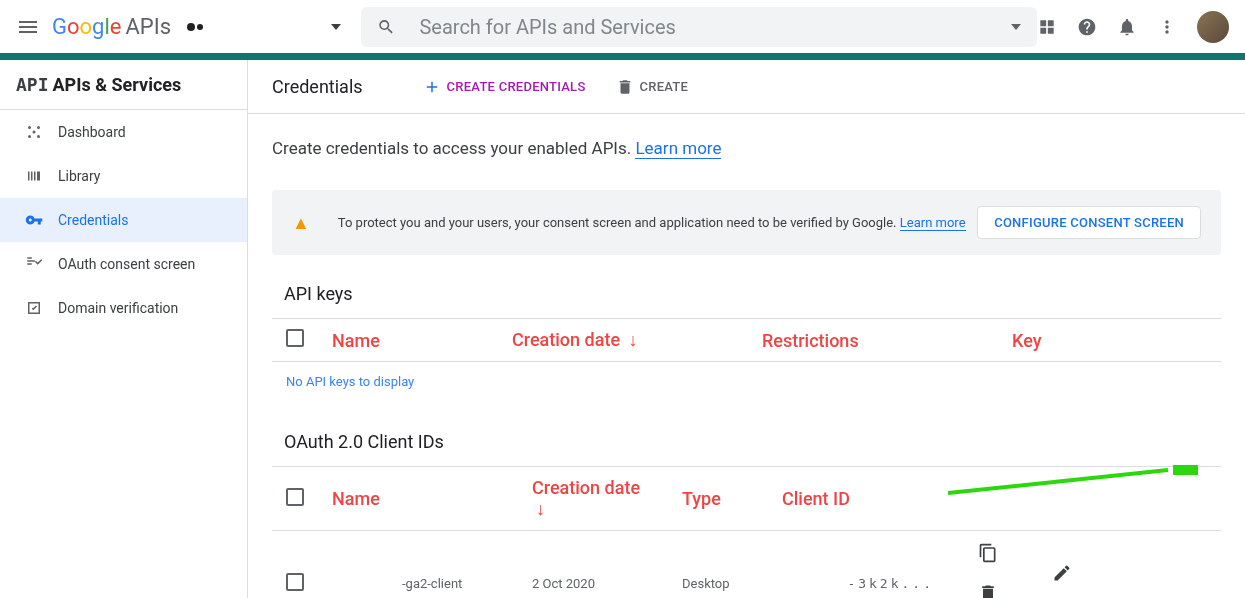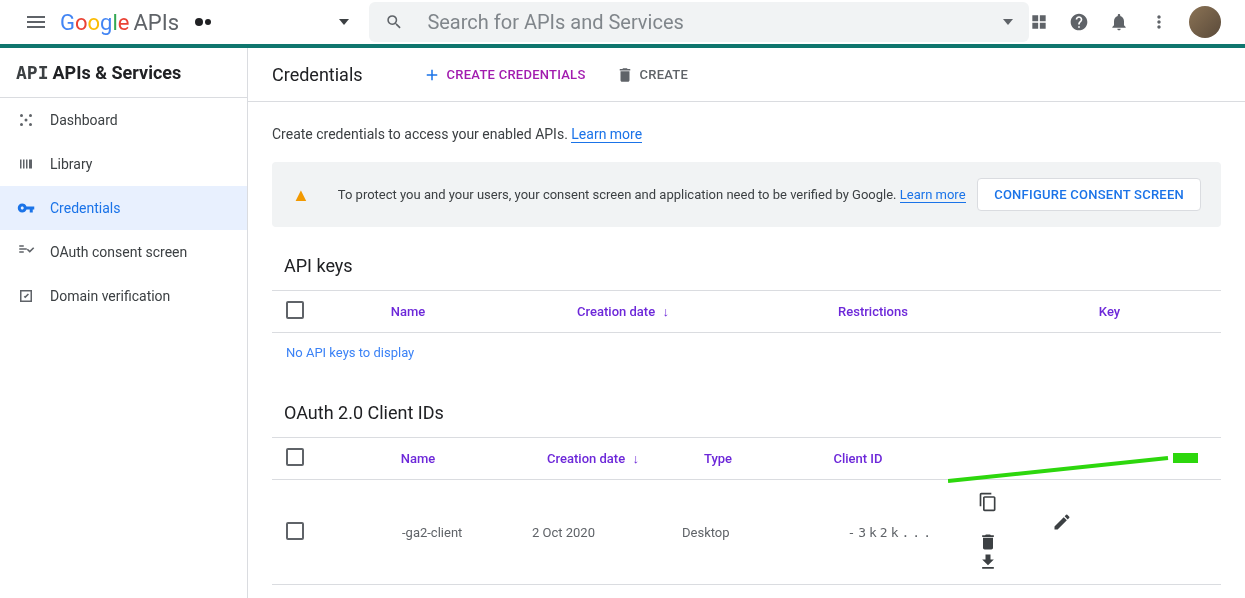--- a/index.html
+++ b/index.html
@@ -1,18 +1,18 @@
 <!DOCTYPE html>
 <html><head>
   <meta charset="utf-8">
   <style>
     * { margin: 0; padding: 0; box-sizing: border-box; font-family: Roboto, Arial, sans-serif; }
     body { background: #fff; color: #3c4043; font-size: 14px; width: 1245px; }
     
-    .topbar { height: 48px; display: flex; align-items: center; padding: 0 24px; border-bottom: 4px solid #0f766e; }
+    .topbar { height: 60px; display: flex; align-items: center; padding: 0 16px; border-bottom: 7px solid #0f766e; }
     .menu-icon { width: 24px; height: 24px; cursor: pointer; fill: #5f6368; margin-right: 12px; }
     .logo { display: flex; align-items: center; margin-right: 16px; }
     .logo-google { font-size: 22px; font-weight: 400; }
     .logo-apis { font-size: 22px; color: #5f6368; margin-left: 4px; }
     .project-selector { display: flex; align-items: center; cursor: pointer; margin-right: 20px; }
     .project-dots { display: flex; gap: 2px; margin-right: 8px; }
     .dot { width: 8px; height: 8px; border-radius: 50%; background: #202124; }
     .caret-down { width: 0; height: 0; border-left: 5px solid transparent; border-right: 5px solid transparent; border-top: 6px solid #3c4043; margin-left: 120px; }
     .search-box { flex: 1; display: flex; align-items: center; background: #f1f3f4; border-radius: 6px; height: 40px; padding: 0 16px; max-width: 680px; }
     .search-icon { fill: #5f6368; margin-right: 24px; }
@@ -21,44 +21,44 @@
     .search-caret { width: 0; height: 0; border-left: 5px solid transparent; border-right: 5px solid transparent; border-top: 6px solid #5f6368; }
     .topbar-icons { display: flex; gap: 20px; align-items: center; margin-left: auto; }
     .topbar-icon { width: 20px; height: 20px; fill: #5f6368; cursor: pointer; }
     .avatar { width: 32px; height: 32px; border-radius: 50%; background: linear-gradient(135deg, #8b7355, #5a4a3a); cursor: pointer; }
     
     .page { display: flex; }
     .sidebar { width: 248px; border-right: 1px solid #dadce0; min-height: 550px; }
     .sidebar-header { display: flex; align-items: center; padding: 14px 16px; border-bottom: 1px solid #dadce0; }
     .sidebar-title { font-size: 18px; font-weight: 700; color: #202124; margin-left: 4px; }
     .api-icon { font-family: monospace; font-weight: bold; font-size: 18px; }
-    .sidebar-item { display: flex; align-items: center; padding: 12px 16px; cursor: pointer; }
+    .sidebar-item { display: flex; align-items: center; padding: 12px 24px; cursor: pointer; }
     .sidebar-item.active { background: #e8f0fe; color: #1a73e8; }
     .sidebar-item-icon { width: 20px; height: 20px; margin-right: 14px; fill: #5f6368; display: flex; align-items: center; justify-content: center; }
     .sidebar-item.active .sidebar-item-icon { fill: #1a73e8; }
     
     .main { flex: 1; padding: 0; }
     .header-bar { display: flex; align-items: center; padding: 16px 24px; border-bottom: 1px solid #dadce0; }
     .page-title { font-size: 18px; color: #202124; margin-right: 60px; }
     .action-btn { display: flex; align-items: center; color: #a21caf; font-weight: 500; font-size: 13px; cursor: pointer; margin-right: 30px; letter-spacing: 0.25px; }
     .action-btn.grey { color: #5f6368; }
     .action-icon { margin-right: 6px; width: 18px; height: 18px; }
     
     .content { padding: 24px; }
-    .subtitle { color: #3c4043; font-size: 14px; margin-bottom: 20px; }
+    .subtitle { color: #3c4043; font-size: 17px; margin-bottom: 32px; }
     .link { color: #1a73e8; text-decoration: none; border-bottom: 1px solid #1a73e8; cursor: pointer; }
     
     .alert-box { display: flex; align-items: center; background: #f1f3f4; padding: 16px 20px; border-radius: 4px; margin-bottom: 28px; }
     .warn-icon { color: #f29900; margin-right: 28px; font-size: 18px; }
     .alert-text { flex: 1; font-size: 13px; }
     .alert-btn { background: #fff; border: 1px solid #dadce0; border-radius: 4px; padding: 8px 16px; color: #1a73e8; font-weight: 500; font-size: 13px; cursor: pointer; letter-spacing: 0.25px; }
     
     .section-title { font-size: 18px; color: #202124; margin-bottom: 14px; padding-left: 12px; }
     .table { width: 100%; border-collapse: collapse; }
-    .table th { text-align: center; font-weight: 500; font-size: 13px; color: #6d28d9; padding: 10px 14px; border-top: 1px solid #dadce0; border-bottom: 1px solid #dadce0; background: #fff; }
+    .table th { text-align: left; font-weight: 500; font-size: 18px; color: #ef4444; padding: 10px 14px; border-top: 1px solid #dadce0; border-bottom: 1px solid #dadce0; background: #fff; }
     .table td { padding: 12px 14px; font-size: 13px; border-bottom: 1px solid #dadce0; color: #5f6368; }
     .checkbox { width: 18px; height: 18px; border: 2px solid #5f6368; border-radius: 2px; display: inline-block; cursor: pointer; }
     .empty-msg { padding: 12px 14px; color: #3b82f6; font-size: 13px; }
     .sort-arrow { display: inline-block; margin-left: 4px; }
     .icon-btn { width: 20px; height: 20px; fill: #3c4043; cursor: pointer; margin-left: 16px; }
     .section-block { margin-bottom: 30px; }
     
     .annotation-arrow { position: absolute; }
     .ann-line { stroke: #2dd70d; stroke-width: 4; }
     .ann-box { fill: #2dd70d; }

